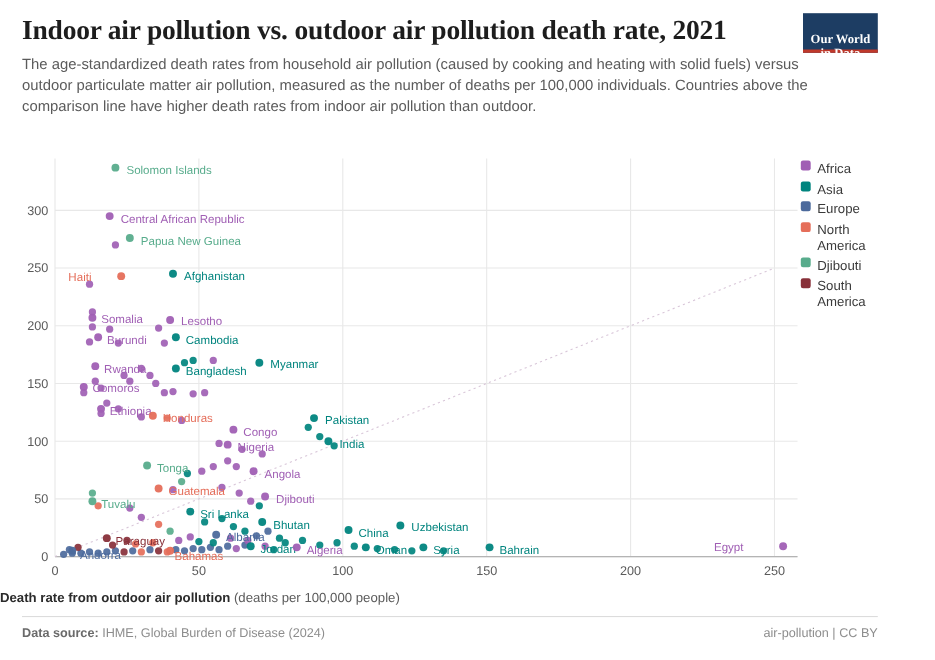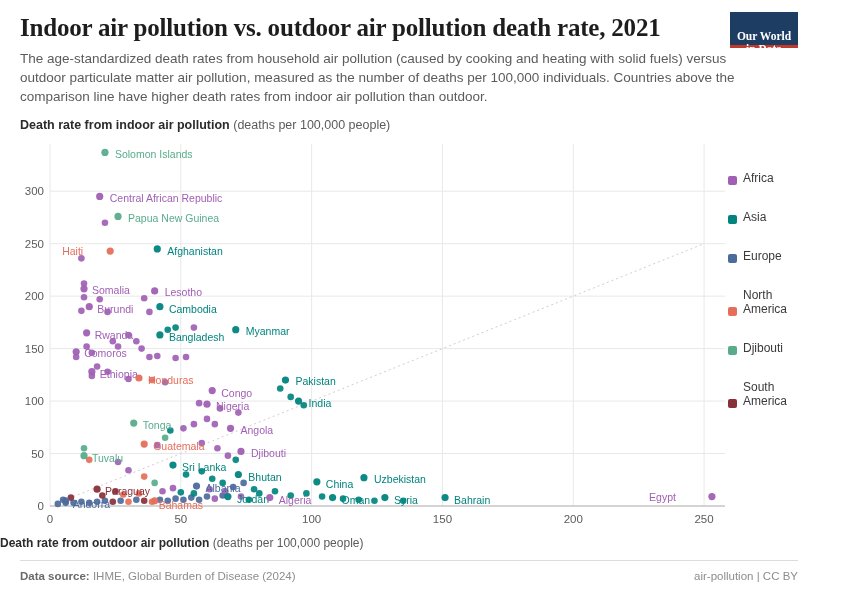--- a/index.html
+++ b/index.html
@@ -92,23 +92,22 @@
   }
   .legend {
     position: absolute;
     left: 728px;
     top: 146px;
     font-size: 12px;
     color: #3a3a3a;
   }
   .legend-row {
     display: flex;
-    align-items: flex-end;
+    align-items: flex-start;
     margin-bottom: 4.5px;
-    margin-top: 25px;
   }
   .legend-swatch {
     width: 9px;
     height: 9px;
     border-radius: 2px;
     margin-right: 6px;
     flex: none;
   }
   .footer {
     position: absolute;
@@ -142,24 +141,20 @@
 <div class="page">
 
   <h1 class="title">Indoor air pollution vs. outdoor air pollution death rate, 2021</h1>
   <p class="subtitle">The age-standardized death rates from household air pollution (caused by cooking and heating with solid fuels) versus outdoor particulate matter air pollution, measured as the number of deaths per 100,000 individuals. Countries above the comparison line have higher death rates from indoor air pollution than outdoor.</p>
 
   <div class="owid-logo">
     <div>Our World</div>
     <div>in Data</div>
   </div>
 
-  <div class="axis-title-y">
-    <span>Death rate from indoor air pollution</span>
-    <span class="unit">(deaths per 100,000 people)</span>
-  </div>
 
   <div class="plot-wrap">
     <svg class="chart" id="chart-svg" width="810" height="395">
         <line x1="30" y1="8" x2="30" y2="370" stroke="#e8e8e8" stroke-width="1"></line>
         <line x1="160.8139534883721" y1="8" x2="160.8139534883721" y2="370" stroke="#e8e8e8" stroke-width="1"></line>
         <line x1="291.6279069767442" y1="8" x2="291.6279069767442" y2="370" stroke="#e8e8e8" stroke-width="1"></line>
         <line x1="422.4418604651163" y1="8" x2="422.4418604651163" y2="370" stroke="#e8e8e8" stroke-width="1"></line>
         <line x1="553.2558139534884" y1="8" x2="553.2558139534884" y2="370" stroke="#e8e8e8" stroke-width="1"></line>
         <line x1="684.0697674418604" y1="8" x2="684.0697674418604" y2="370" stroke="#e8e8e8" stroke-width="1"></line>
         <line x1="30" y1="370" x2="705" y2="370" stroke="#e8e8e8" stroke-width="1"></line>

